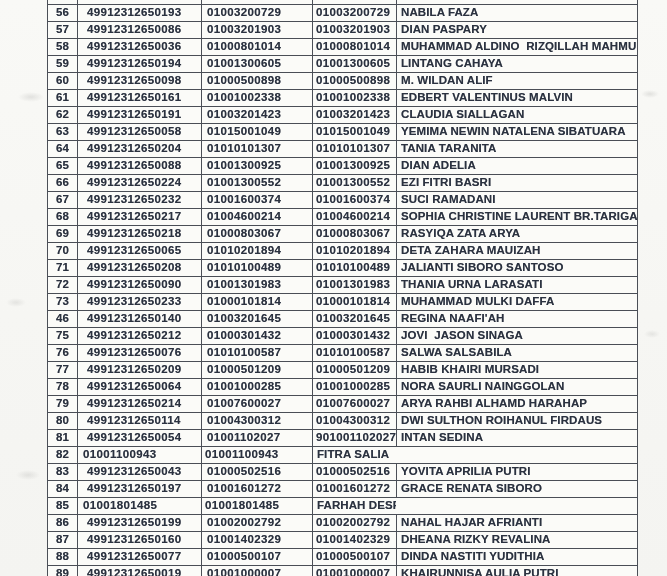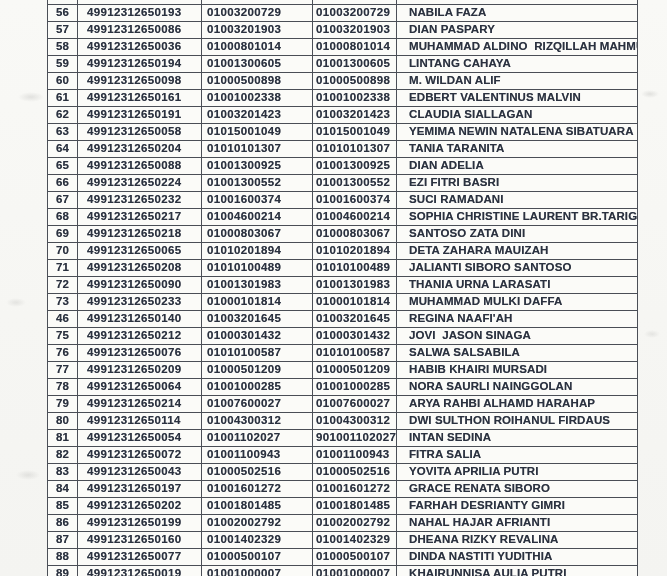--- a/index.html
+++ b/index.html
@@ -29,21 +29,21 @@
     font-size:11.5px;font-weight:600;color:#2b3240;
     line-height:15px;letter-spacing:0.35px;
     overflow:hidden;white-space:pre;
     text-shadow:0 0 0.6px rgba(41,48,62,0.55);
   }
   .cell + .cell{border-left:1.4px solid #4b4f57;}
   .c-no{text-align:center;letter-spacing:0.2px;}
   .c-reg{padding-left:9px;}
   .c-n1{padding-left:5px;}
   .c-n2{padding-left:3px;}
-  .c-name{padding-left:12px;letter-spacing:0.1px;}
+  .c-name{padding-left:4px;letter-spacing:0.1px;}
   .artifact{position:absolute;border-radius:50%;pointer-events:none;}
   .a1{left:18px;top:92px;width:26px;height:10px;background:radial-gradient(closest-side,rgba(120,120,118,0.18),rgba(120,120,118,0));}
   .a2{left:6px;top:298px;width:20px;height:9px;background:radial-gradient(closest-side,rgba(120,120,118,0.15),rgba(120,120,118,0));}
   .a3{left:16px;top:470px;width:24px;height:10px;background:radial-gradient(closest-side,rgba(120,120,118,0.16),rgba(120,120,118,0));}
   .a4{left:641px;top:90px;width:18px;height:8px;background:radial-gradient(closest-side,rgba(120,120,118,0.18),rgba(120,120,118,0));}
   .a5{left:470px;top:128px;width:16px;height:7px;background:radial-gradient(closest-side,rgba(120,120,118,0.14),rgba(120,120,118,0));}
   .a6{left:644px;top:330px;width:16px;height:8px;background:radial-gradient(closest-side,rgba(120,120,118,0.14),rgba(120,120,118,0));}
 </style>
 </head>
 <body>
@@ -160,21 +160,21 @@
     <div class="cell c-n1">01004600214</div>
     <div class="cell c-n2">01004600214</div>
     <div class="cell c-name">SOPHIA CHRISTINE LAURENT BR.TARIGAN</div>
   </div>
 
   <div class="row">
     <div class="cell c-no">69</div>
     <div class="cell c-reg">49912312650218</div>
     <div class="cell c-n1">01000803067</div>
     <div class="cell c-n2">01000803067</div>
-    <div class="cell c-name">SANTOSO ZATA DINI</div>
+    <div class="cell c-name">RASYIQA ZATA ARYA</div>
   </div>
 
   <div class="row">
     <div class="cell c-no">70</div>
     <div class="cell c-reg">49912312650065</div>
     <div class="cell c-n1">01010201894</div>
     <div class="cell c-n2">01010201894</div>
     <div class="cell c-name">DETA ZAHARA MAUIZAH</div>
   </div>
 
@@ -261,21 +261,20 @@
   <div class="row">
     <div class="cell c-no">81</div>
     <div class="cell c-reg">49912312650054</div>
     <div class="cell c-n1">01001102027</div>
     <div class="cell c-n2">901001102027</div>
     <div class="cell c-name">INTAN SEDINA</div>
   </div>
 
   <div class="row">
     <div class="cell c-no">82</div>
-    <div class="cell c-reg">49912312650072</div>
     <div class="cell c-n1">01001100943</div>
     <div class="cell c-n2">01001100943</div>
     <div class="cell c-name">FITRA SALIA</div>
   </div>
 
   <div class="row">
     <div class="cell c-no">83</div>
     <div class="cell c-reg">49912312650043</div>
     <div class="cell c-n1">01000502516</div>
     <div class="cell c-n2">01000502516</div>
@@ -285,21 +284,20 @@
   <div class="row">
     <div class="cell c-no">84</div>
     <div class="cell c-reg">49912312650197</div>
     <div class="cell c-n1">01001601272</div>
     <div class="cell c-n2">01001601272</div>
     <div class="cell c-name">GRACE RENATA SIBORO</div>
   </div>
 
   <div class="row">
     <div class="cell c-no">85</div>
-    <div class="cell c-reg">49912312650202</div>
     <div class="cell c-n1">01001801485</div>
     <div class="cell c-n2">01001801485</div>
     <div class="cell c-name">FARHAH DESRIANTY GIMRI</div>
   </div>
 
   <div class="row">
     <div class="cell c-no">86</div>
     <div class="cell c-reg">49912312650199</div>
     <div class="cell c-n1">01002002792</div>
     <div class="cell c-n2">01002002792</div>

